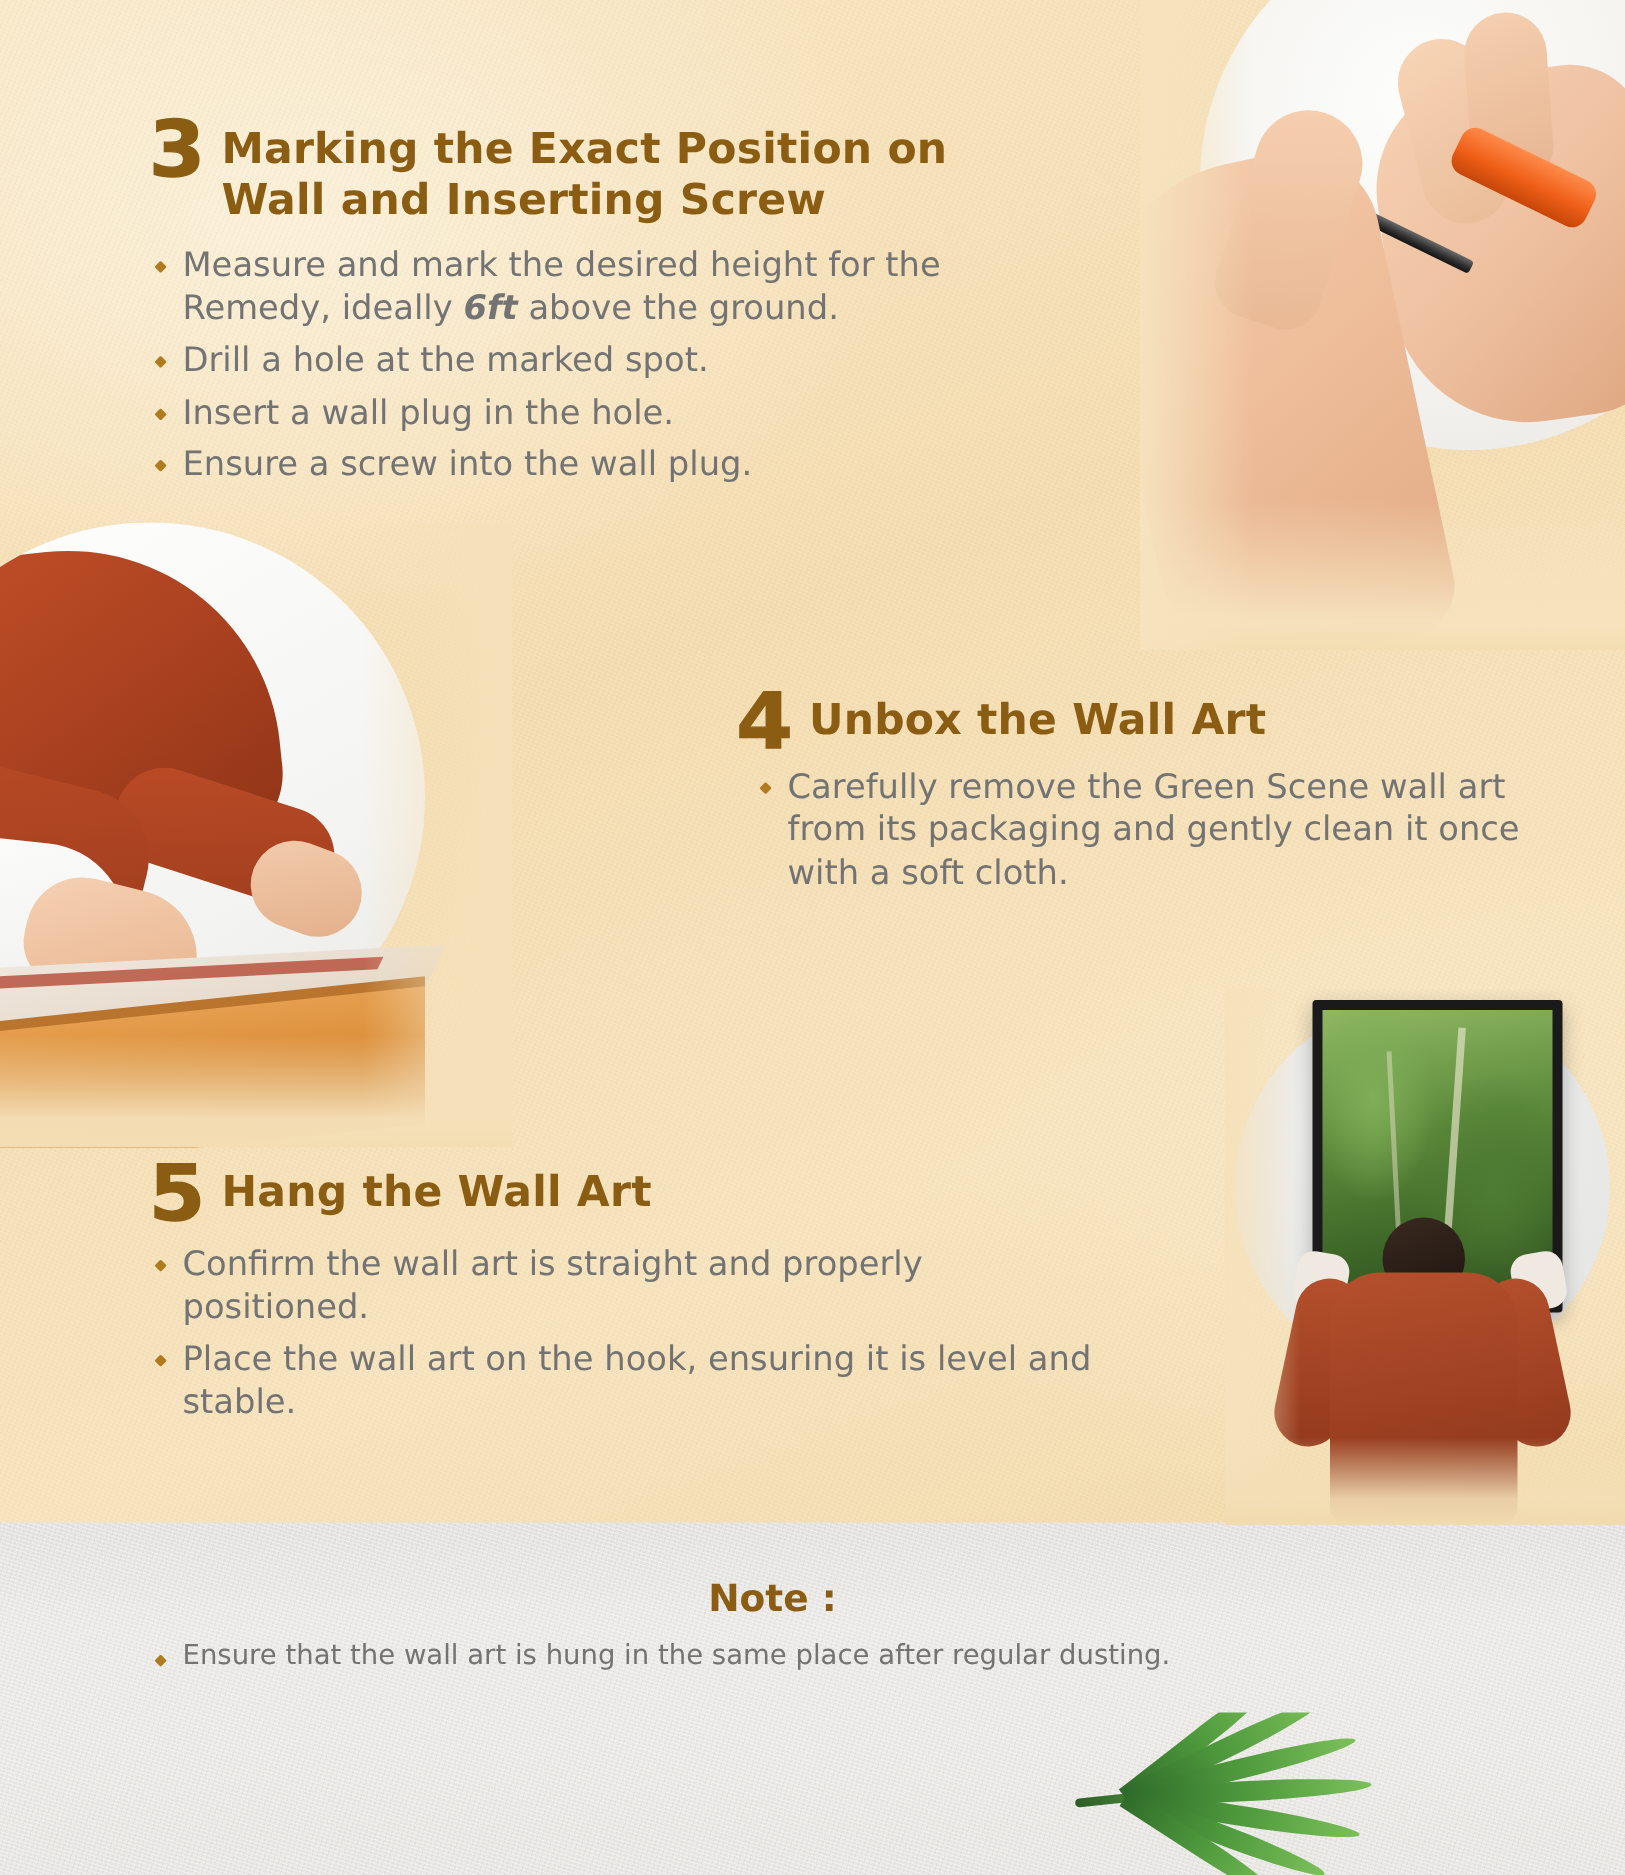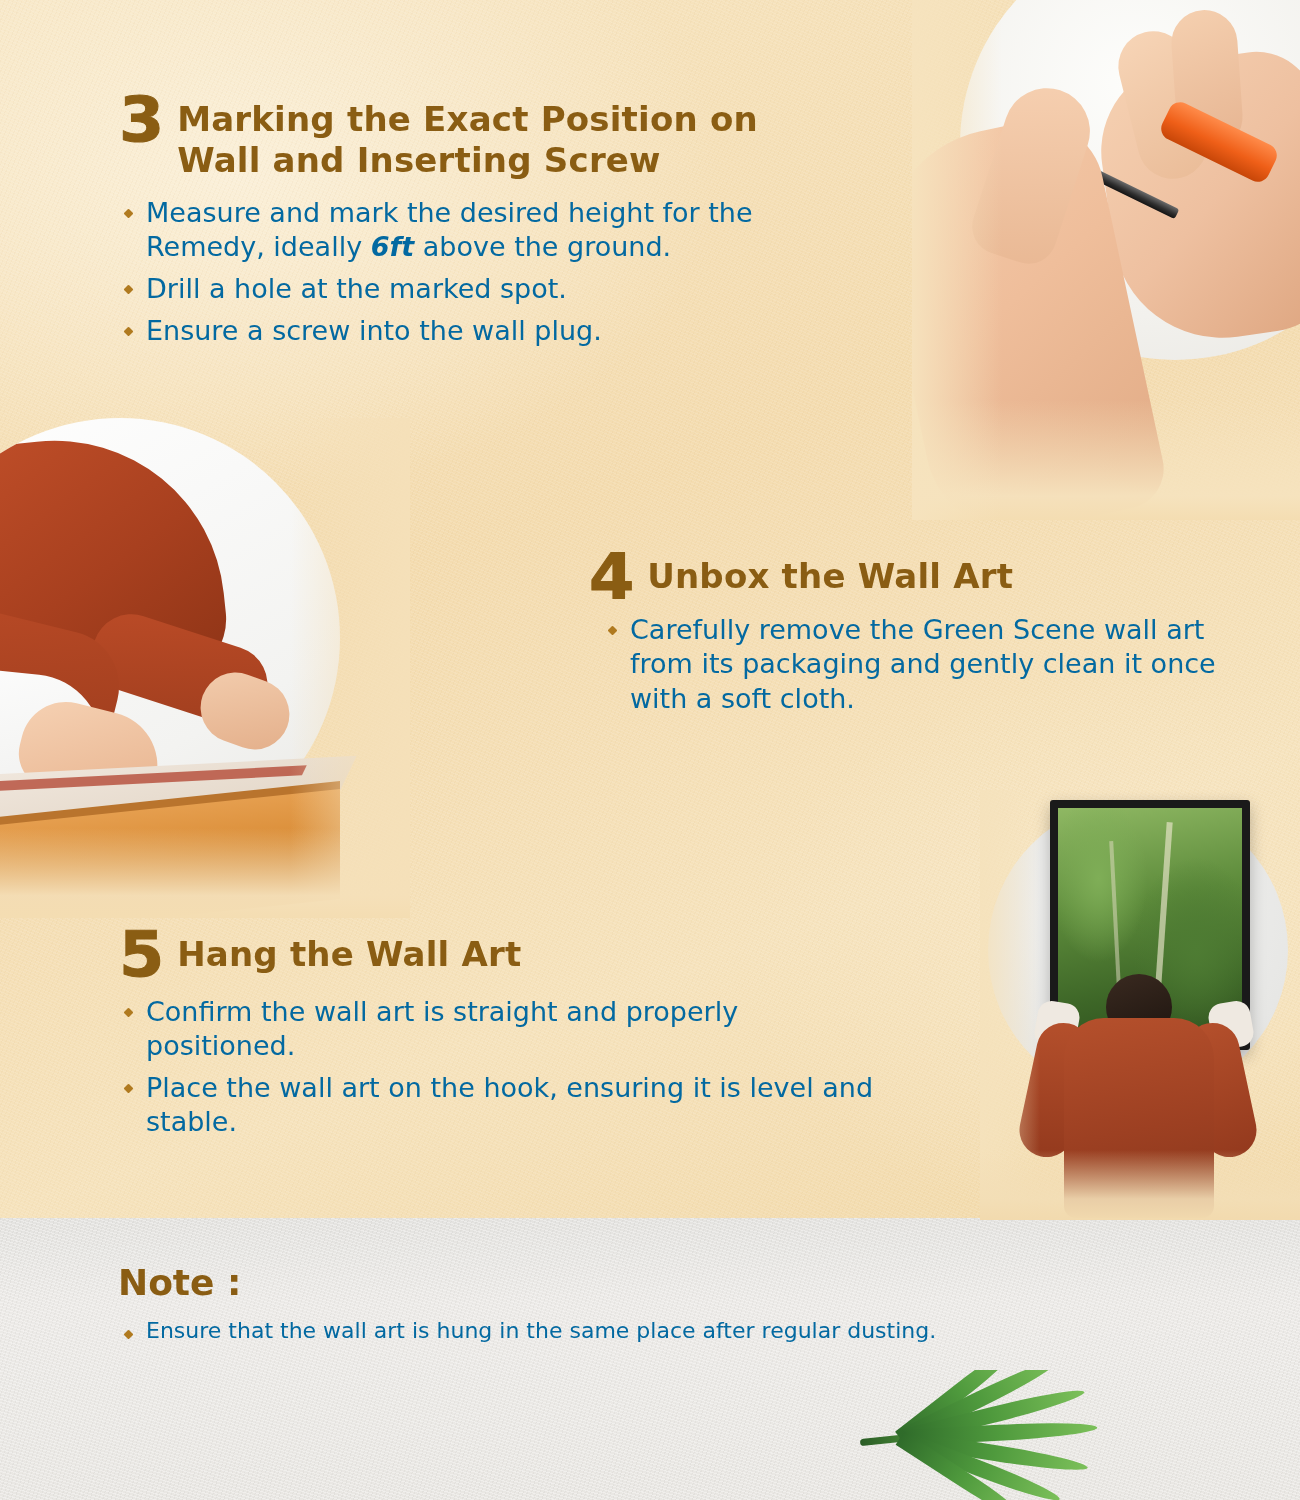--- a/index.html
+++ b/index.html
@@ -88,21 +88,21 @@
     list-style: none;
     margin: 14px 0 0 0;
     padding: 0;
   }
   ul.bullets li {
     position: relative;
     padding-left: 28px;
     margin-bottom: 7px;
     font-size: 27px;
     line-height: 1.28;
-    color: #0369a1;
+    color: #737373;
   }
   ul.bullets li::before {
     content: "";
     position: absolute;
     left: 7px;
     top: 14px;
     width: 7px;
     height: 7px;
     background: #b07a1f;
     transform: rotate(45deg);
@@ -144,24 +144,25 @@
   }
 
   
   .note {
     position: absolute;
     left: 118px;
     top: 1262px;
     width: 1000px;
   }
   .note-title {
-    font-size: 36px;
+    font-size: 30px;
     font-weight: bold;
     color: #8a5d13;
     margin-bottom: 12px;
+    text-align: center;
   }
   .note ul.bullets li { font-size: 22px; }
 
   
   .photo {
     position: absolute;
     overflow: hidden;
   }
 
   
@@ -507,20 +508,21 @@
   </div>
 
   <div class="step3">
     <div class="step-head">
       <div class="step-num">3</div>
       <div class="step-title">Marking the Exact Position on Wall and Inserting Screw</div>
     </div>
     <ul class="bullets">
       <li><span>Measure and mark the desired height for the Remedy, ideally </span><em class="highlight">6ft</em><span> above the ground.</span></li>
       <li>Drill a hole at the marked spot.</li>
+      <li>Insert a wall plug in the hole.</li>
       <li>Ensure a screw into the wall plug.</li>
     </ul>
   </div>
 
   <div class="photo photo-unbox">
     <div class="circ">
       <div class="torso"></div>
       <div class="arm2"></div>
       <div class="hand2"></div>
       <div class="sleeve"></div>

